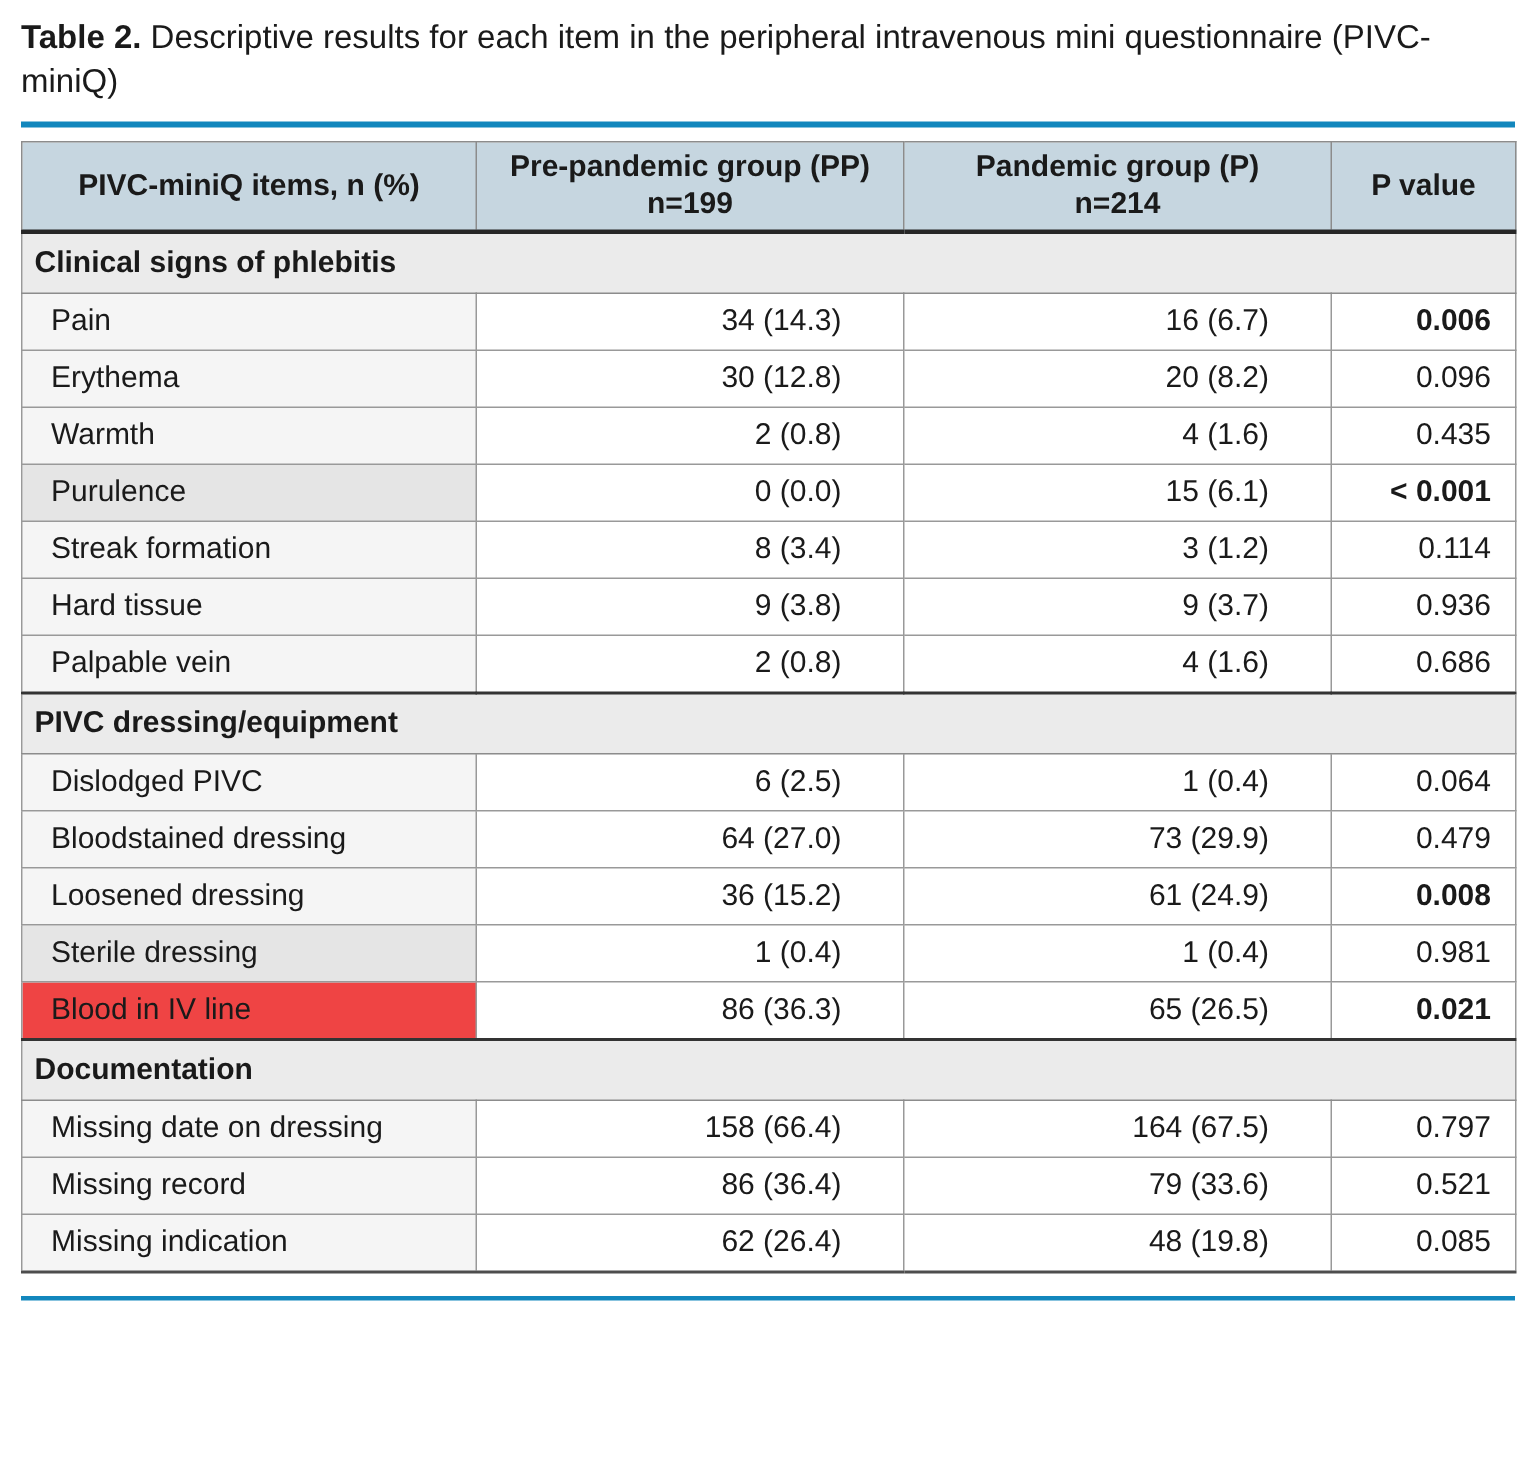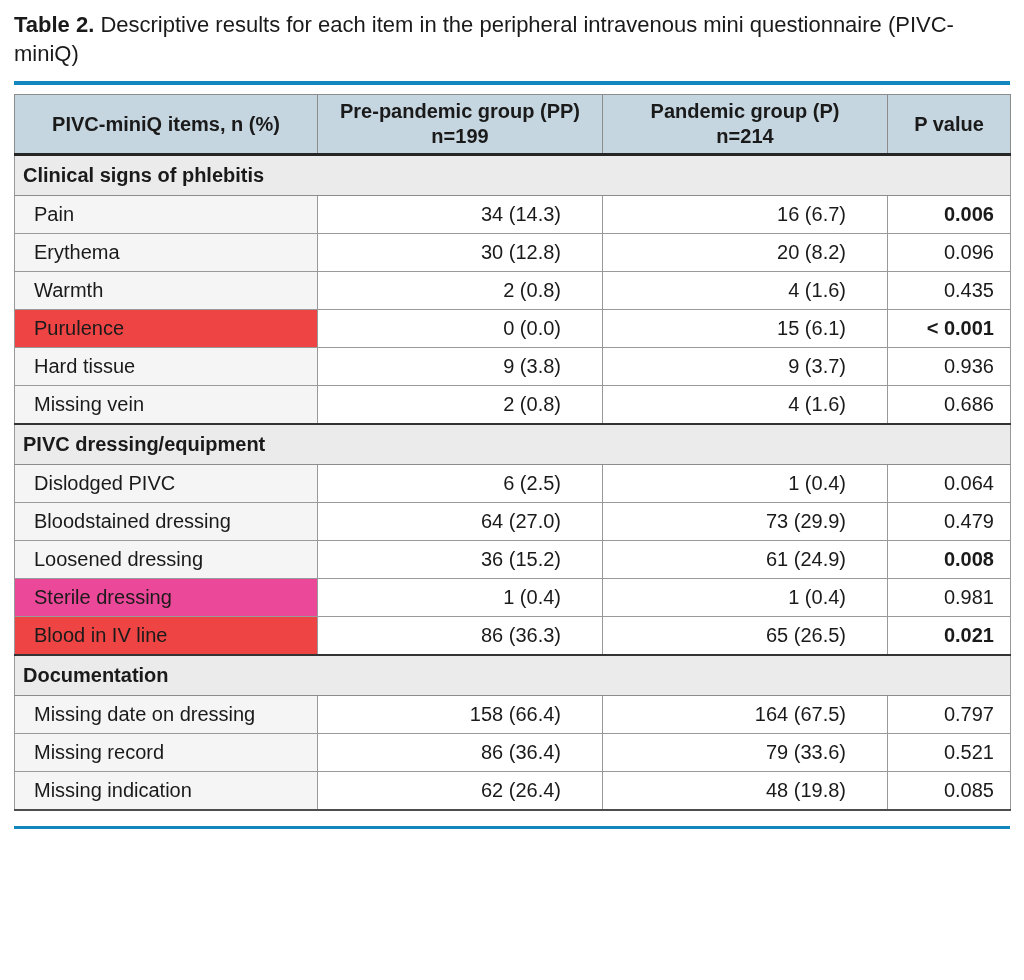--- a/index.html
+++ b/index.html
@@ -109,33 +109,39 @@
           <td class="td-num">20 (8.2)</td>
           <td class="td-p">0.096</td>
         </tr>
         <tr>
           <td class="td-item" style="background: rgb(245, 245, 245);">Warmth</td>
           <td class="td-num">2 (0.8)</td>
           <td class="td-num">4 (1.6)</td>
           <td class="td-p">0.435</td>
         </tr>
         <tr>
-          <td class="td-item" style="background: #ef4444;">Purulence</td>
+          <td class="td-item" style="background: #e5e5e5;">Purulence</td>
           <td class="td-num">0 (0.0)</td>
           <td class="td-num">15 (6.1)</td>
           <td class="td-p bold">&lt; 0.001</td>
+        </tr>
+        <tr>
+          <td class="td-item" style="background: rgb(245, 245, 245);">Streak formation</td>
+          <td class="td-num">8 (3.4)</td>
+          <td class="td-num">3 (1.2)</td>
+          <td class="td-p">0.114</td>
         </tr>
         <tr>
           <td class="td-item" style="background: rgb(245, 245, 245);">Hard tissue</td>
           <td class="td-num">9 (3.8)</td>
           <td class="td-num">9 (3.7)</td>
           <td class="td-p">0.936</td>
         </tr>
         <tr>
-          <td class="td-item" style="background: rgb(245, 245, 245);">Missing vein</td>
+          <td class="td-item" style="background: rgb(245, 245, 245);">Palpable vein</td>
           <td class="td-num">2 (0.8)</td>
           <td class="td-num">4 (1.6)</td>
           <td class="td-p">0.686</td>
         </tr>
         <tr class="section-row">
           <td colspan="4" style="background: rgb(235, 235, 235);">PIVC dressing/equipment</td>
         </tr>
         <tr>
           <td class="td-item" style="background: rgb(245, 245, 245);">Dislodged PIVC</td>
           <td class="td-num">6 (2.5)</td>
@@ -148,21 +154,21 @@
           <td class="td-num">73 (29.9)</td>
           <td class="td-p">0.479</td>
         </tr>
         <tr>
           <td class="td-item" style="background: rgb(245, 245, 245);">Loosened dressing</td>
           <td class="td-num">36 (15.2)</td>
           <td class="td-num">61 (24.9)</td>
           <td class="td-p bold">0.008</td>
         </tr>
         <tr>
-          <td class="td-item" style="background: #ec4899;">Sterile dressing</td>
+          <td class="td-item" style="background: #e5e5e5;">Sterile dressing</td>
           <td class="td-num">1 (0.4)</td>
           <td class="td-num">1 (0.4)</td>
           <td class="td-p">0.981</td>
         </tr>
         <tr>
           <td class="td-item" style="background: #ef4444;">Blood in IV line</td>
           <td class="td-num">86 (36.3)</td>
           <td class="td-num">65 (26.5)</td>
           <td class="td-p bold">0.021</td>
         </tr>

